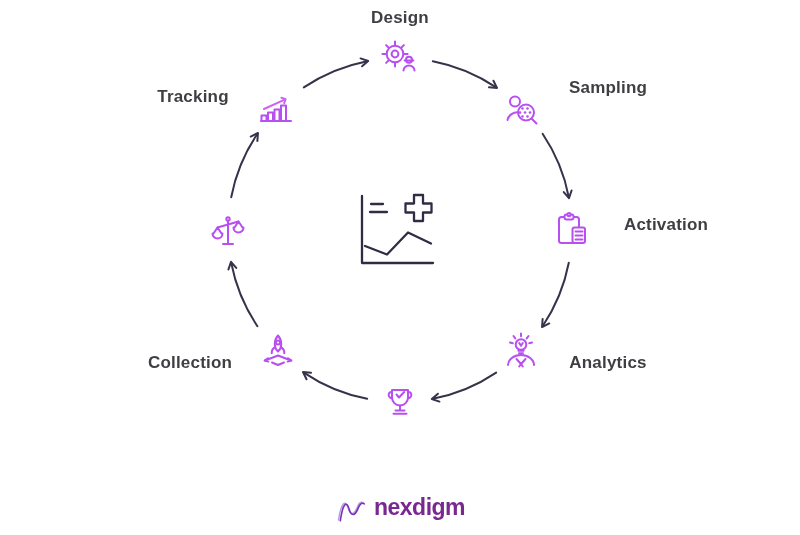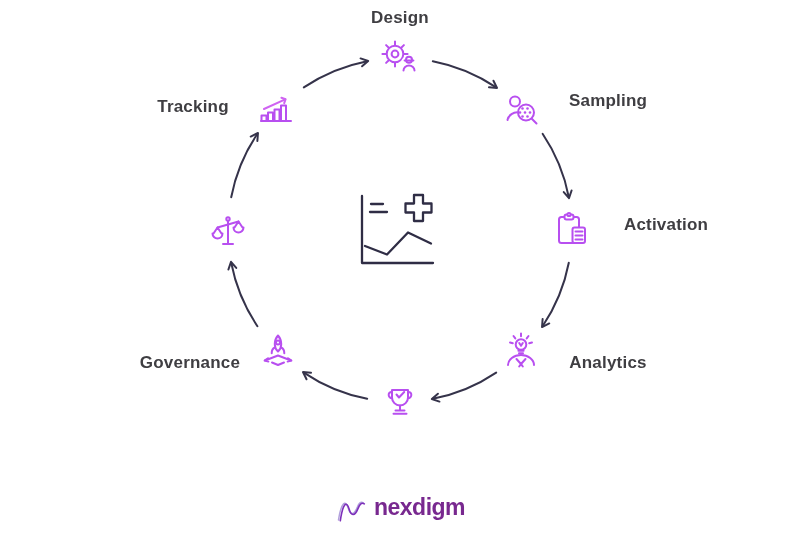--- a/index.html
+++ b/index.html
@@ -6,27 +6,27 @@
   .canvas{
     position:relative;width:800px;height:535px;background:#ffffff;overflow:hidden;
     font-family:"Liberation Sans",sans-serif;
   }
   .diagram-svg{position:absolute;left:0;top:0;}
   .stage-label{
     position:absolute;transform:translate(-50%,-50%);
     font-size:17px;font-weight:700;color:#3f3e42;white-space:nowrap;letter-spacing:.2px;
   }
   .lbl-design{left:400px;top:18px;}
-  .lbl-sampling{left:608px;top:101px;}
+  .lbl-sampling{left:608px;top:88px;}
   .lbl-collection{left:666px;top:225px;}
   .lbl-analytics{left:608px;top:363px;}
   .lbl-benchmarking{left:398px;top:463px;}
   .lbl-activation{left:190px;top:363px;}
   .lbl-governance{left:124px;top:225px;}
-  .lbl-tracking{left:193px;top:107px;}
+  .lbl-tracking{left:193px;top:97px;}
   .brand{
     position:absolute;left:50%;top:494px;transform:translateX(-50%);
     display:flex;align-items:flex-start;gap:7px;
   }
   .brand-text{
     font-size:23px;font-weight:700;color:#78288f;letter-spacing:-0.5px;line-height:1;
     padding-top:2px;
   }
   
   .ring{stroke:#35334a;stroke-width:2;fill:none;stroke-linecap:round;}
@@ -152,21 +152,21 @@
       <path class="ctr" d="M371,204 H383 M370,212 H387"></path>
       <path class="ctr" d="M414,195 H423 V203.5 H431.5 V212.5 H423 V221 H414 V212.5 H405.5 V203.5 H414 Z"></path>
       <path class="ctr" d="M365,246 L387,254.5 L408,232.5 L431,243.5"></path>
     </g>
   </svg>
 
   <div class="stage-label lbl-design">Design</div>
   <div class="stage-label lbl-sampling">Sampling</div>
   <div class="stage-label lbl-collection">Activation</div>
   <div class="stage-label lbl-analytics">Analytics</div>
-  <div class="stage-label lbl-activation">Governance</div>
+  <div class="stage-label lbl-activation">Collection</div>
   <div class="stage-label lbl-tracking">Tracking</div>
 
   <div class="brand">
     <svg width="32" height="34" viewBox="0 0 36 36">
       <path d="M4,28 C7,8 12,5 15,15 C17,22 21,24 25,14 C27,9 29,7 32,9" fill="none" stroke="#b1a0dc" stroke-width="1.7" stroke-linecap="round"></path>
       <path d="M6,29 C9,9 13,6 16,16 C18,23 22,25 26,15 C28,10 30,8 33,10" fill="none" stroke="#7d2fba" stroke-width="1.8" stroke-linecap="round"></path>
     </svg>
     <span class="brand-text">nexdigm</span>
   </div>
 

